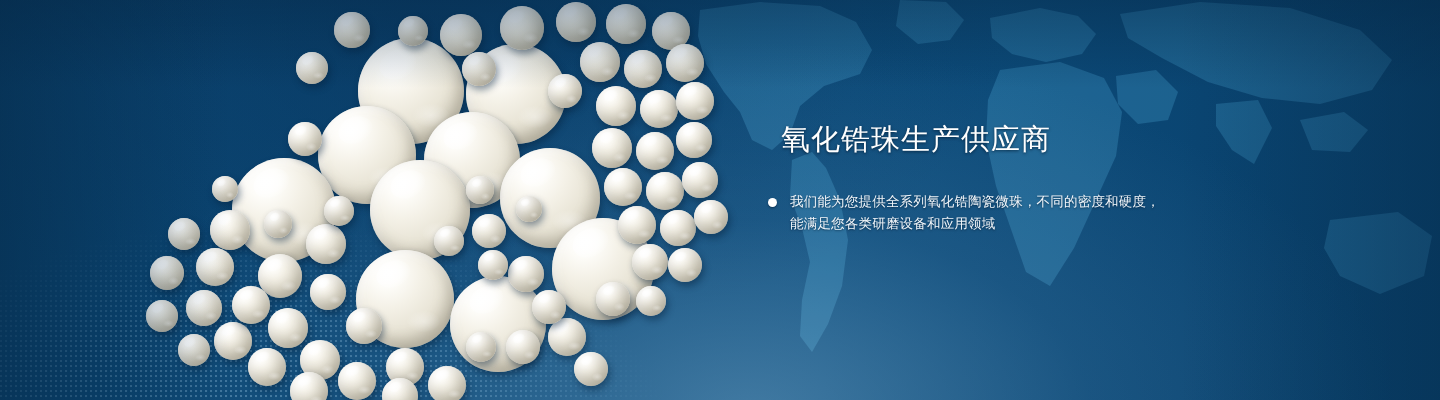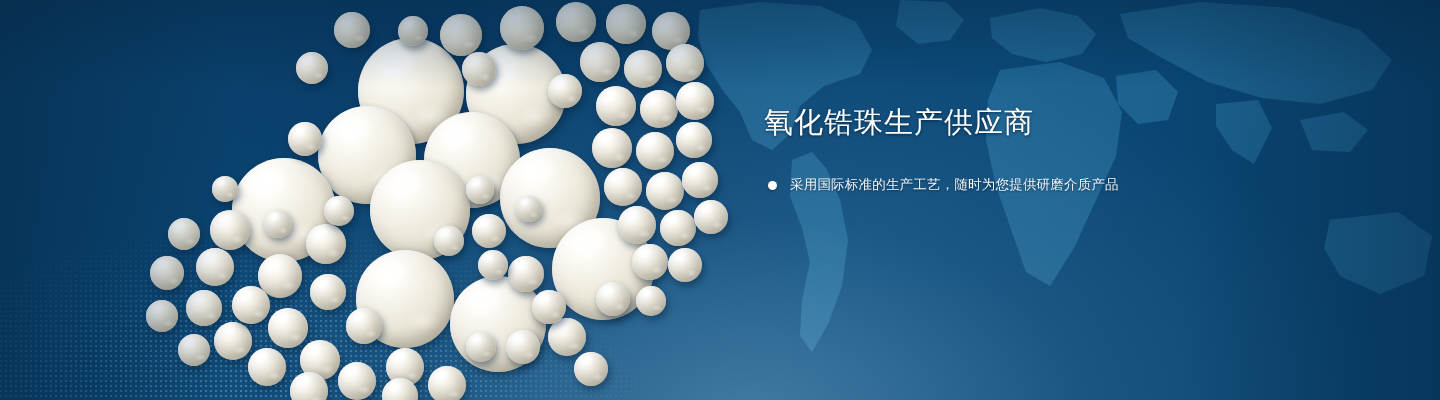--- a/index.html
+++ b/index.html
@@ -81,21 +81,21 @@
     background:radial-gradient(ellipse at 50% 50%, rgba(255,255,255,.36) 0%, rgba(255,255,255,0) 74%);
   }
 
   
   .copy{
     position:absolute;
     left:764px; top:104px;
     width:470px;
   }
   .headline{
-    margin:0;
+    margin:17px;
     font-size:29px;
     line-height:36px;
     font-weight:400;
     letter-spacing:1px;
     color:#ffffff;
     text-shadow:0 1px 3px rgba(2,24,46,.75);
     white-space:nowrap;
   }
   .bullets{
     list-style:none;
@@ -240,23 +240,24 @@
     <div class="bead" style="left:466px;top:332px;width:30px;height:30px;"></div>
   </div>
 
   <div class="bg-vignette"></div>
 
   <div class="copy">
     <h1 class="headline">氧化锆珠生产供应商</h1>
 
     <ul class="bullets">
 
-
-
       <li class="bullet">
         <span class="dot"></span>
-        <span class="bullet-line">采用国际标准的生产工艺，随时为您提供研磨介质产品</span>
+        <span class="bullet-line">我们能为您提供全系列氧化锆陶瓷微珠，不同的密度和硬度，</span>
+        <span class="bullet-line">能满足您各类研磨设备和应用领域</span>
       </li>
+
+
 
     </ul>
   </div>
 
 </div>
 
 </body></html>

